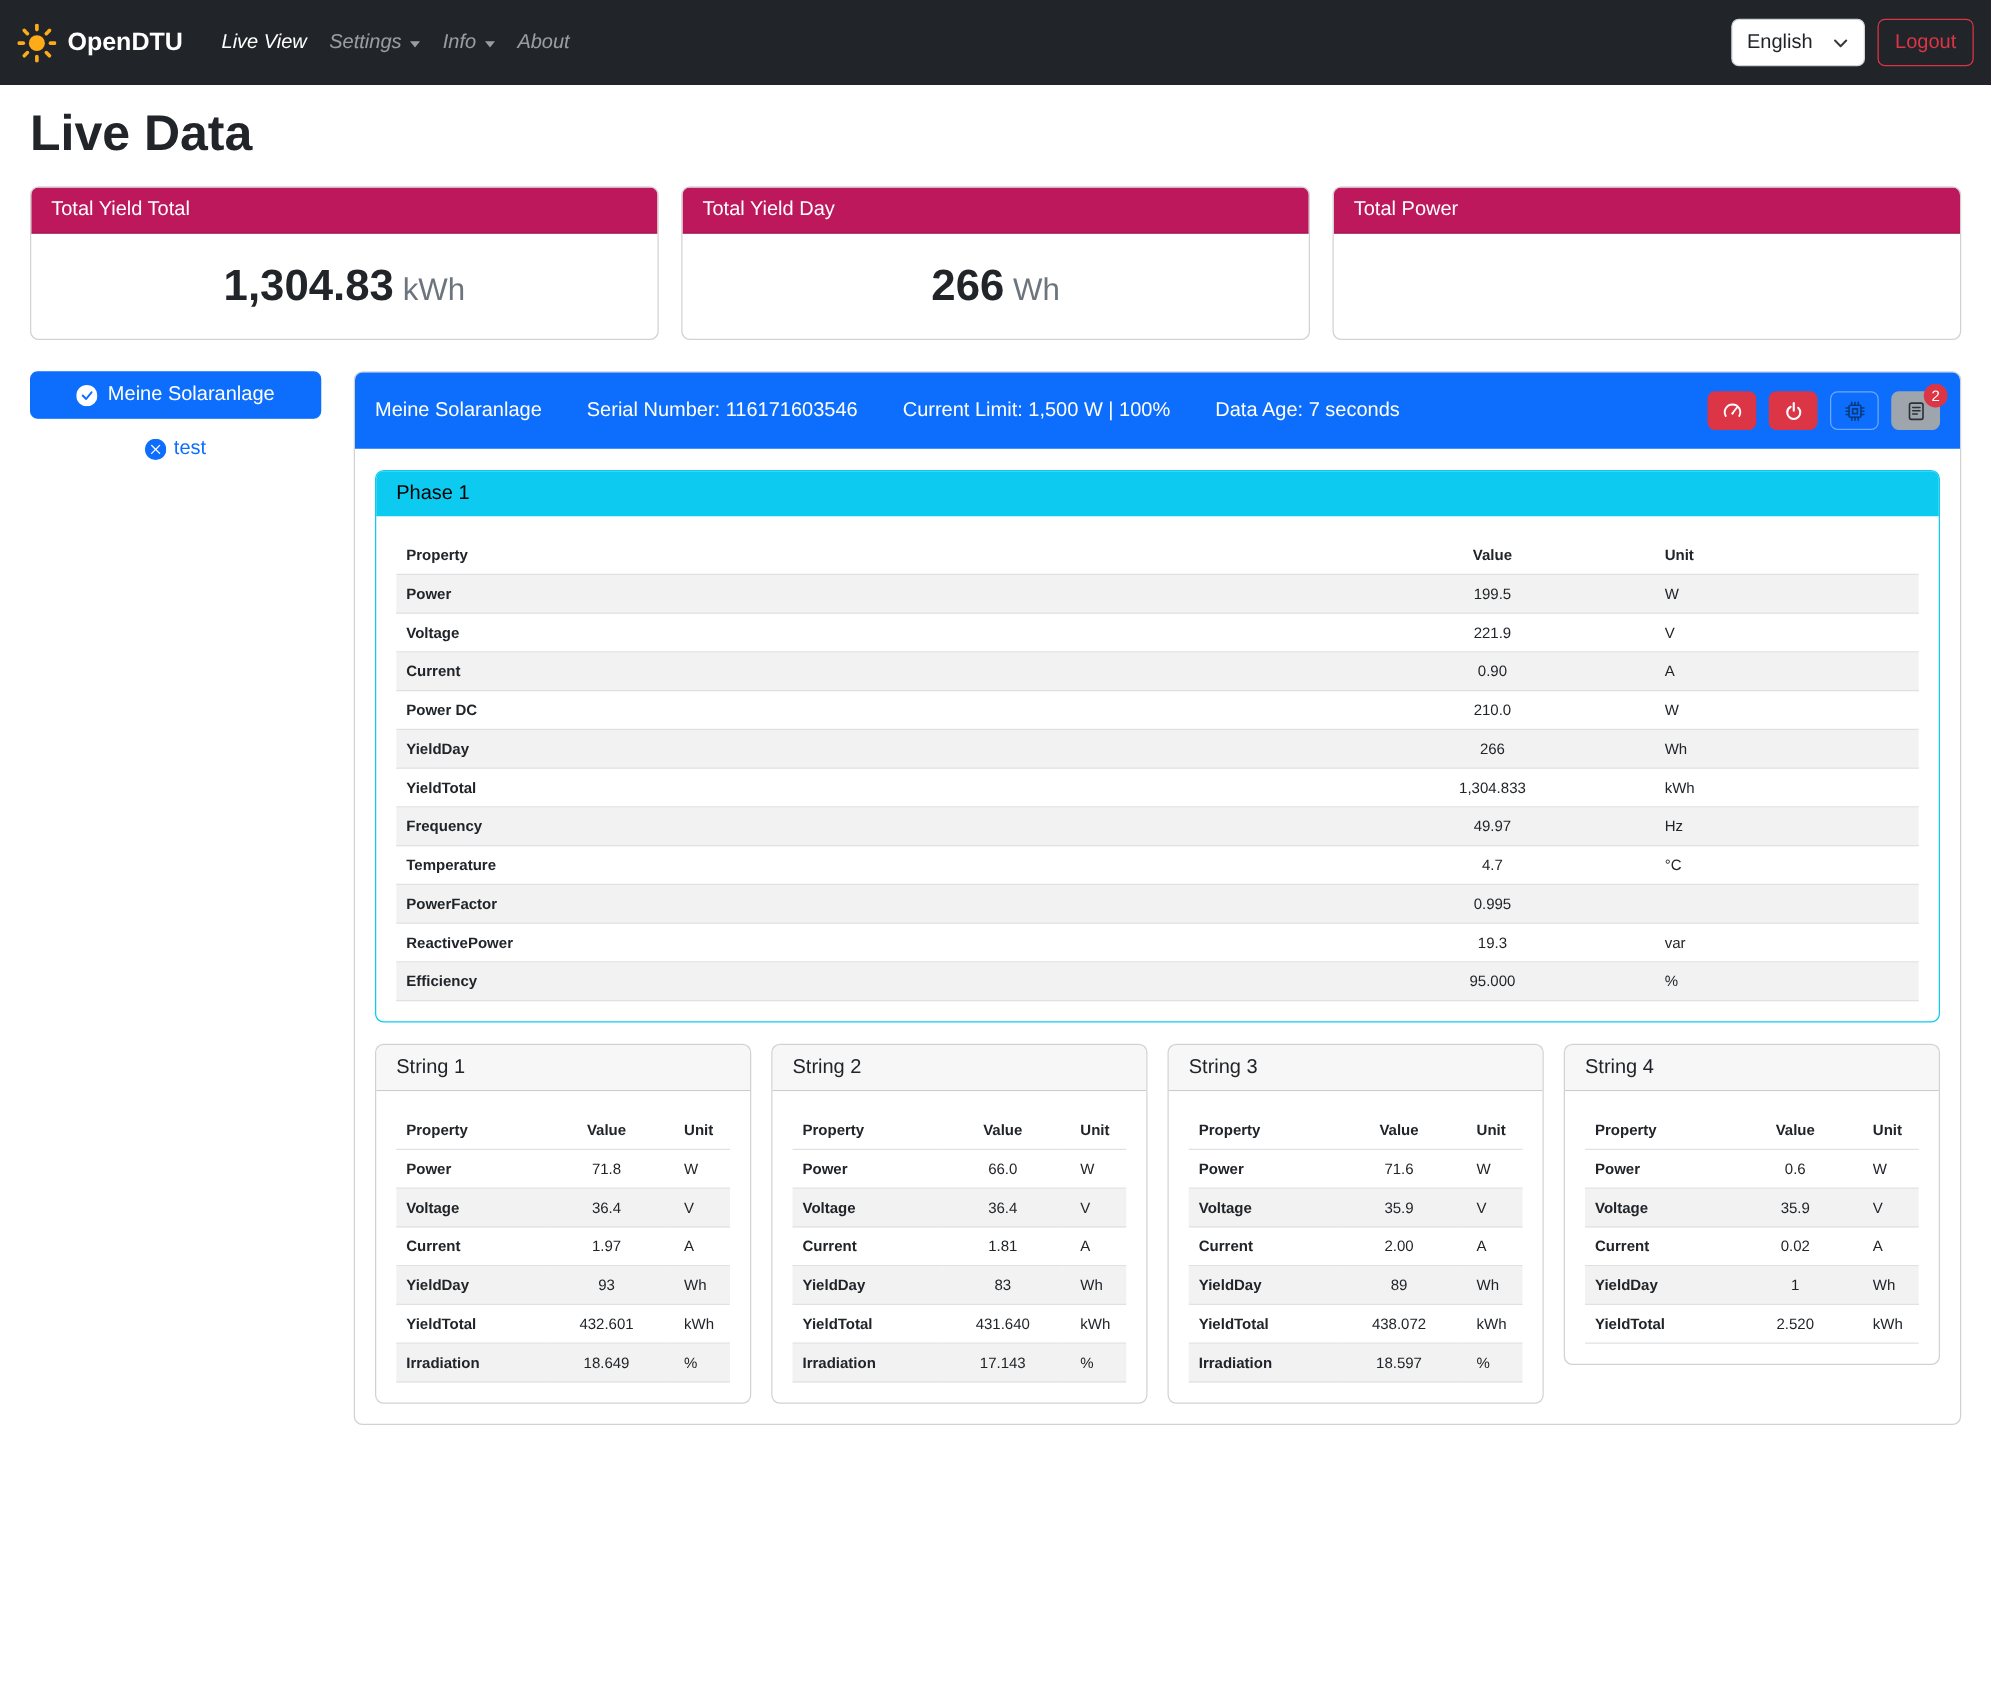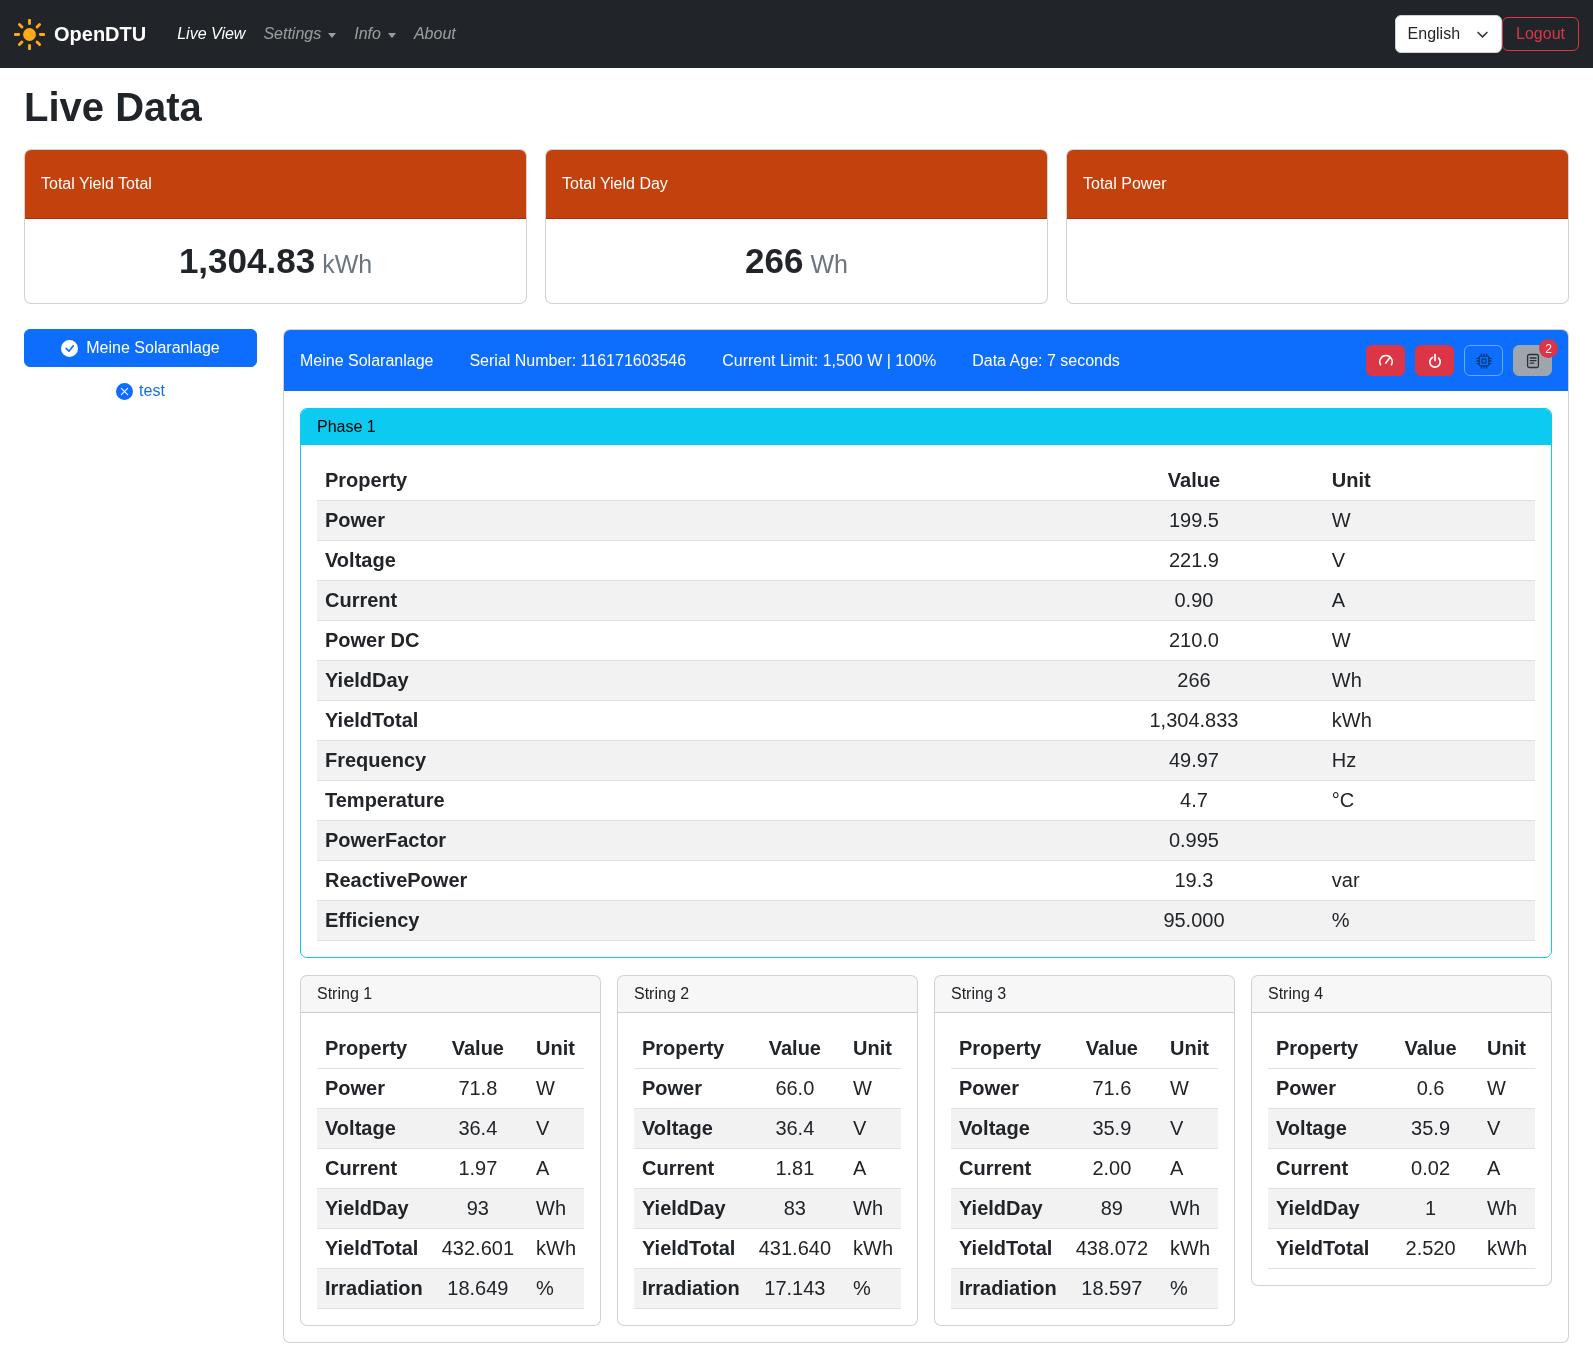--- a/index.html
+++ b/index.html
@@ -36,21 +36,21 @@
     cursor: pointer;
   }
   .nav-link.active { color: #fff; }
   .caret {
     width: 0; height: 0; display: inline-block;
     border-left: 4.5px solid transparent;
     border-right: 4.5px solid transparent;
     border-top: 5px solid currentColor;
     margin-top: 3px;
   }
-  .nav-right { margin-left: auto; display: flex; align-items: center; }
+  .nav-right { margin-left: auto; display: flex; gap: 10px; }
   .lang-select {
     background: #fff; border: 1px solid #ced4da; border-radius: 6px;
     height: 38px; padding: 0 12px;
     display: flex; align-items: center; gap: 16px;
     color: #212529; cursor: pointer;
   }
   .lang-select svg { width: 13px; height: 13px; }
   .logout-btn {
     background: transparent; border: 1px solid #dc3545; color: #dc3545;
     border-radius: 6px; padding: 7px 13px; font-size: 16px;
@@ -61,22 +61,22 @@
   .page { padding: 0 24px 24px; }
   .page-title { font-size: 40px; font-weight: 600; margin: 17px 0 19px; }
 
   
   .summary-row { display: grid; grid-template-columns: repeat(3, 1fr); gap: 18px; }
   .s-card {
     border: 1px solid rgba(0,0,0,.175); border-radius: 7px;
     background: #fff; overflow: hidden;
   }
   .s-card-header {
-    background: #c2410c; color: #fff;
-    padding: 25px 16px; border-bottom: 1px solid rgba(0,0,0,.175);
+    background: #be185d; color: #fff;
+    padding: 9px 16px; border-bottom: 1px solid rgba(0,0,0,.175);
   }
   .s-card-body { padding: 22px 16px; text-align: center; }
   .s-value { font-size: 35px; font-weight: 700; margin-top: 17px; }
   .s-unit { font-size: 25px; color: #6c757d; margin-left: 7px; }
 
   
   .content-row {
     display: grid; grid-template-columns: 233px 1fr; gap: 26px;
     margin-top: 25px; align-items: start;
   }
@@ -129,21 +129,21 @@
   
   .phase-card { border: 1px solid #0dcaf0; border-radius: 7px; margin-bottom: 17px; }
   .phase-header {
     background: #0dcaf0; color: #000;
     border-radius: 6px 6px 0 0;
     padding: 9px 16px;
   }
   .phase-body { padding: 16px; }
 
   
-  table.data-table { width: 100%; border-collapse: collapse; font-size: 20px; }
+  table.data-table { width: 100%; border-collapse: collapse; font-size: 12px; }
   .data-table th, .data-table td {
     padding: 8px; text-align: left; vertical-align: middle;
     border-bottom: 1px solid #dee2e6; font-weight: 400;
   }
   .data-table thead th, .data-table tbody th { font-weight: 700; }
   .data-table .val { text-align: center; }
   .phase-table .prop { width: 62%; }
   .phase-table .unit { width: 18%; padding-left: 16px; }
   .phase-table tbody tr:nth-child(odd) { background: rgba(0,0,0,.05); }
   .string-table .prop { width: 45%; }

